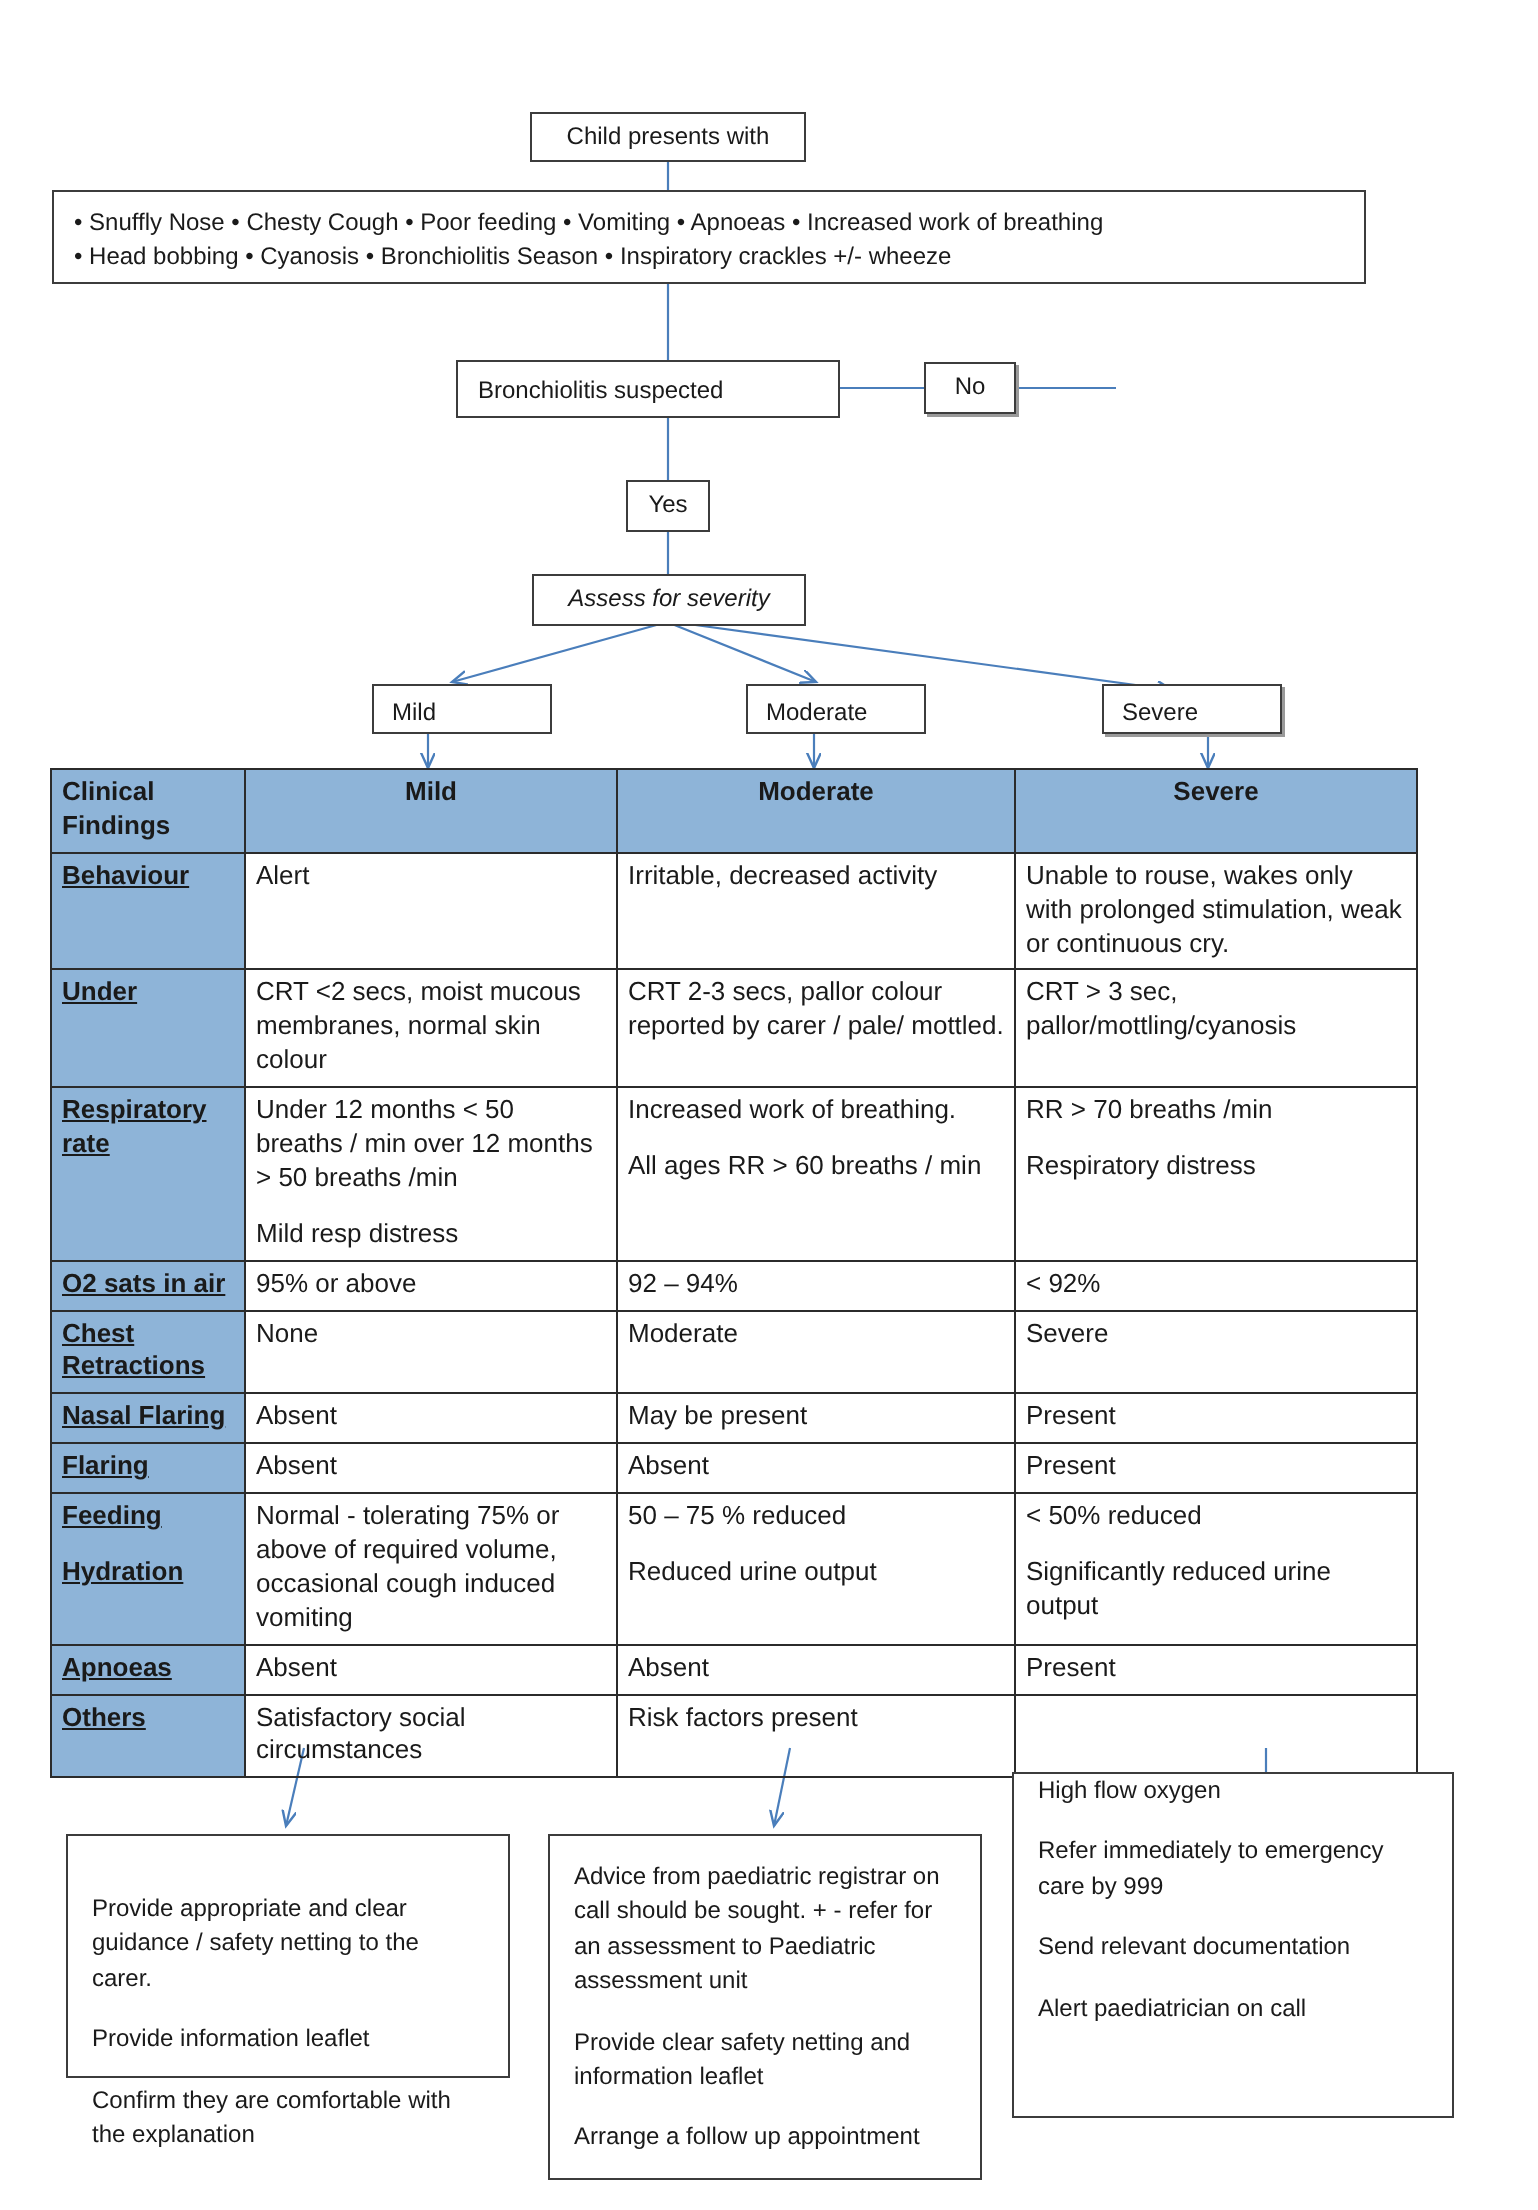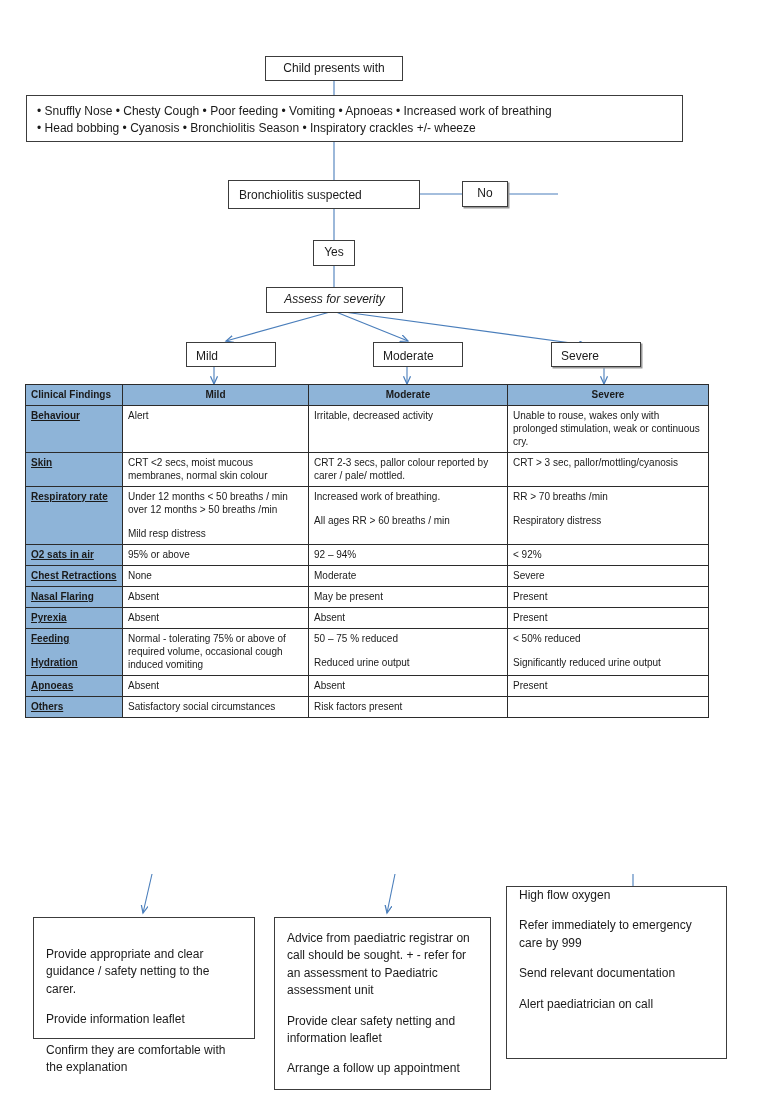--- a/index.html
+++ b/index.html
@@ -57,21 +57,21 @@
     margin: 0 0 13px 0;
   }
   .para:last-child { margin-bottom: 0; }
   .dx-line { display: block; }
 
   
   #severity-table {
     position: absolute;
     border-collapse: collapse;
     table-layout: fixed;
-    font-size: 10px;
+    font-size: 13px;
   }
   #severity-table td, #severity-table th {
     border: 1px solid #2b2b2b;
     vertical-align: top;
     padding: 3px 5px 4px 5px;
     font-weight: normal;
     text-align: left;
     line-height: 1.3;
   }
   #severity-table thead th {
@@ -190,21 +190,21 @@
           </td>
           <td>
             <div class="cellpara">Irritable, decreased activity</div>
           </td>
           <td>
             <div class="cellpara">Unable to rouse, wakes only with prolonged stimulation, weak or continuous cry.</div>
           </td>
         </tr>
         <tr>
           <td class="rowhead">
-            <div class="cellpara">Skin</div>
+            <div class="cellpara">Under</div>
           </td>
           <td>
             <div class="cellpara">CRT &lt;2 secs, moist mucous membranes, normal skin colour</div>
           </td>
           <td>
             <div class="cellpara">CRT 2-3 secs, pallor colour reported by carer / pale/ mottled.</div>
           </td>
           <td>
             <div class="cellpara">CRT &gt; 3 sec, pallor/mottling/cyanosis</div>
           </td>
@@ -266,21 +266,21 @@
           </td>
           <td>
             <div class="cellpara">May be present</div>
           </td>
           <td>
             <div class="cellpara">Present</div>
           </td>
         </tr>
         <tr>
           <td class="rowhead">
-            <div class="cellpara">Pyrexia</div>
+            <div class="cellpara">Flaring</div>
           </td>
           <td>
             <div class="cellpara">Absent</div>
           </td>
           <td>
             <div class="cellpara">Absent</div>
           </td>
           <td>
             <div class="cellpara">Present</div>
           </td>

